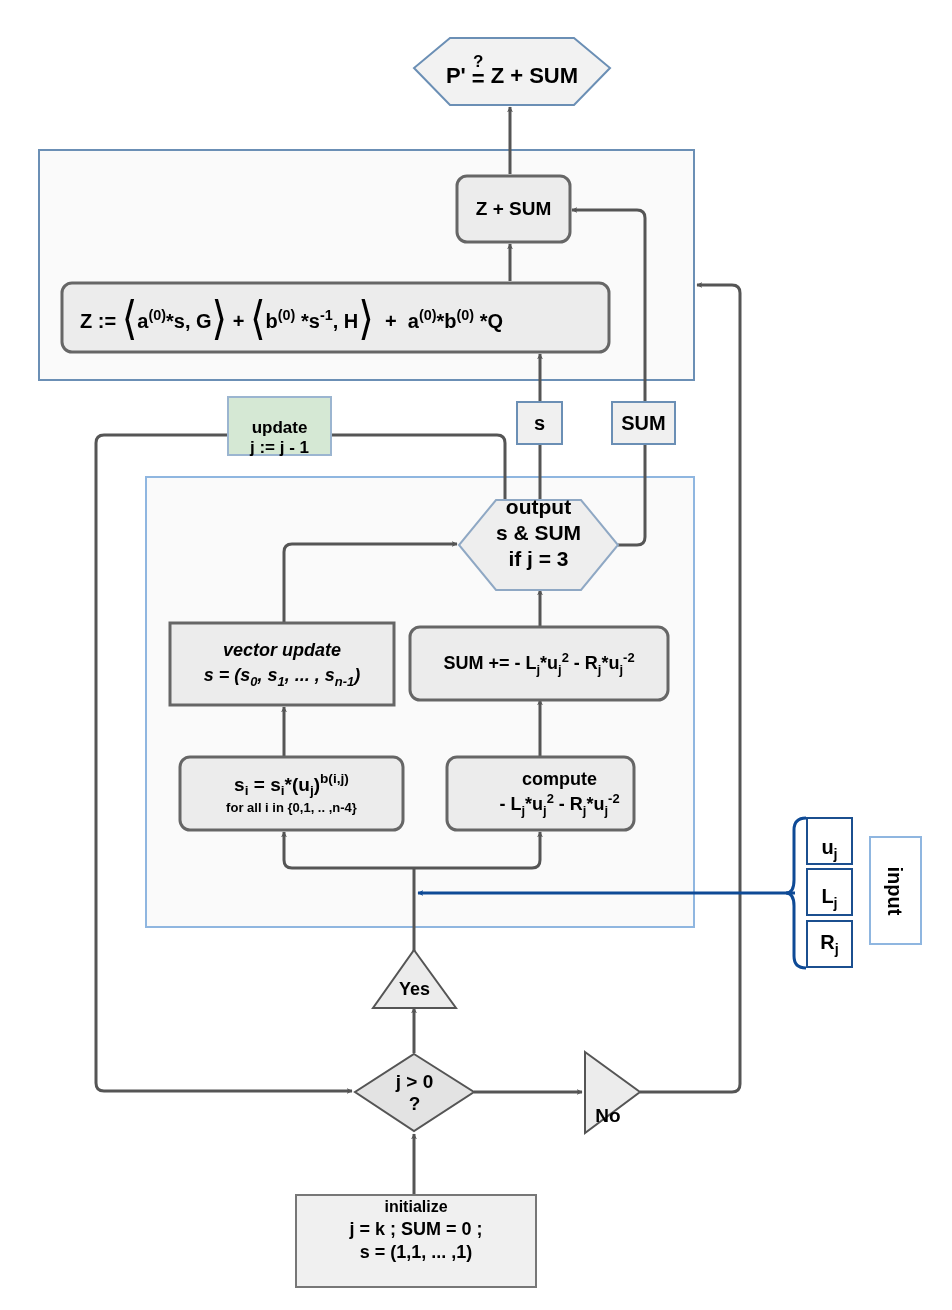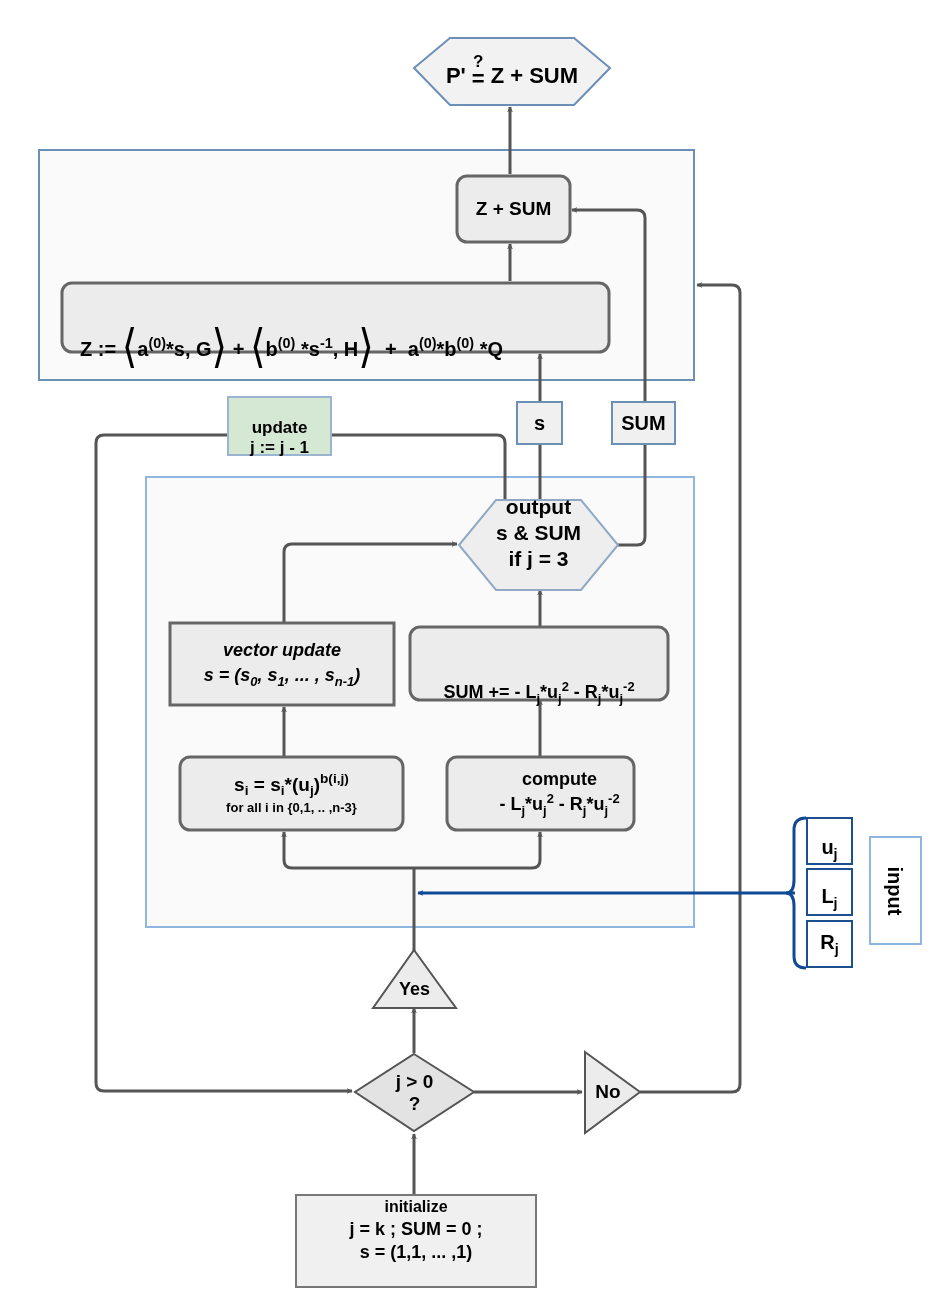--- a/index.html
+++ b/index.html
@@ -83,21 +83,21 @@
     <span style="display:inline-flex;flex-direction:column;align-items:center;margin:0 6px;line-height:0.9;">
       <span style="font-size:17px;">?</span>
       <span>=</span>
     </span>
     <span>Z + SUM</span>
   </span>
 </div>
 
 <div class="lbl" style="left:457px;top:176px;width:113px;height:66px;font-size:19px;">Z + SUM</div>
 
-<div class="lbl" style="left:62px;top:283px;width:459px;height:69px;font-size:20px;margin-top:28px;">
+<div class="lbl" style="left:62px;top:283px;width:459px;height:69px;font-size:20px;">
   <span>
     <span>Z :=</span>
     <span class="ang">⟨</span><span>a</span><sup>(0)</sup><span>*s, G</span><span class="ang">⟩</span>
     <span>+</span>
     <span class="ang">⟨</span><span>b</span><sup>(0)</sup><span> *s</span><sup>-1</sup><span>, H</span><span class="ang">⟩</span>
     &nbsp;<span>+</span>&nbsp;
     <span>a</span><sup>(0)</sup><span>*b</span><sup>(0)</sup><span> *Q</span>
   </span>
 </div>
 
@@ -113,27 +113,27 @@
   <span>output</span>
   <span>s &amp; SUM</span>
   <span>if j = 3</span>
 </div>
 
 <div class="lbl" style="left:170px;top:623px;width:224px;height:82px;font-size:18px;line-height:1.35;font-style:italic;">
   <span>vector update</span>
   <span><span>s = (s</span><sub>0</sub><span>, s</span><sub>1</sub><span>, ... , s</span><sub>n-1</sub><span>)</span></span>
 </div>
 
-<div class="lbl" style="left:410px;top:656px;width:258px;height:73px;font-size:18px;">
+<div class="lbl" style="left:410px;top:627px;width:258px;height:73px;font-size:18px;">
   <span><span>SUM += - L</span><sub>j</sub><span>*u</span><sub>j</sub><sup>2</sup><span> - R</span><sub>j</sub><span>*u</span><sub>j</sub><sup>-2</sup></span>
 </div>
 
 <div class="lbl" style="left:180px;top:757px;width:223px;height:73px;font-size:19px;line-height:1.3;">
   <span><span>s</span><sub>i</sub><span> = s</span><sub>i</sub><span>*(u</span><sub>j</sub><span>)</span><sup>b(i,j)</sup></span>
-  <span style="font-size:13px;">for all i in {0,1, .. ,n-3}</span>
+  <span style="font-size:13px;">for all i in {0,1, .. ,n-4}</span>
 </div>
 
 <div class="lbl" style="left:466px;top:757px;width:187px;height:73px;font-size:18px;line-height:1.3;">
   <span>compute</span>
   <span><span>- L</span><sub>j</sub><span>*u</span><sub>j</sub><sup>2</sup><span> - R</span><sub>j</sub><span>*u</span><sub>j</sub><sup>-2</sup></span>
 </div>
 
 <div class="lbl" style="left:807px;top:818px;width:45px;height:62px;font-size:20px;">
     <span><span>u</span><sub>j</sub></span>
   </div>
@@ -145,19 +145,19 @@
   </div>
 <div class="lbl" style="left:870px;top:837px;width:51px;height:107px;font-size:20px;">
   <span style="transform:rotate(90deg);display:inline-block;">input</span>
 </div>
 
 <div class="lbl" style="left:373px;top:972px;width:83px;height:36px;font-size:18px;">Yes</div>
 <div class="lbl" style="left:355px;top:1054px;width:119px;height:77px;font-size:19px;line-height:1.15;">
   <span>j &gt; 0</span>
   <span>?</span>
 </div>
-<div class="lbl" style="left:585px;top:1052px;width:46px;height:81px;font-size:19px;">No</div>
+<div class="lbl" style="left:585px;top:1076px;width:46px;height:81px;font-size:19px;">No</div>
 
 <div class="lbl" style="left:296px;top:1195px;width:240px;height:72px;font-size:18px;line-height:1.3;">
   <span style="font-size:16px;">initialize</span>
   <span>j = k ; SUM = 0 ;</span>
   <span>s = (1,1, ... ,1)</span>
 </div>
 
 </body></html>

